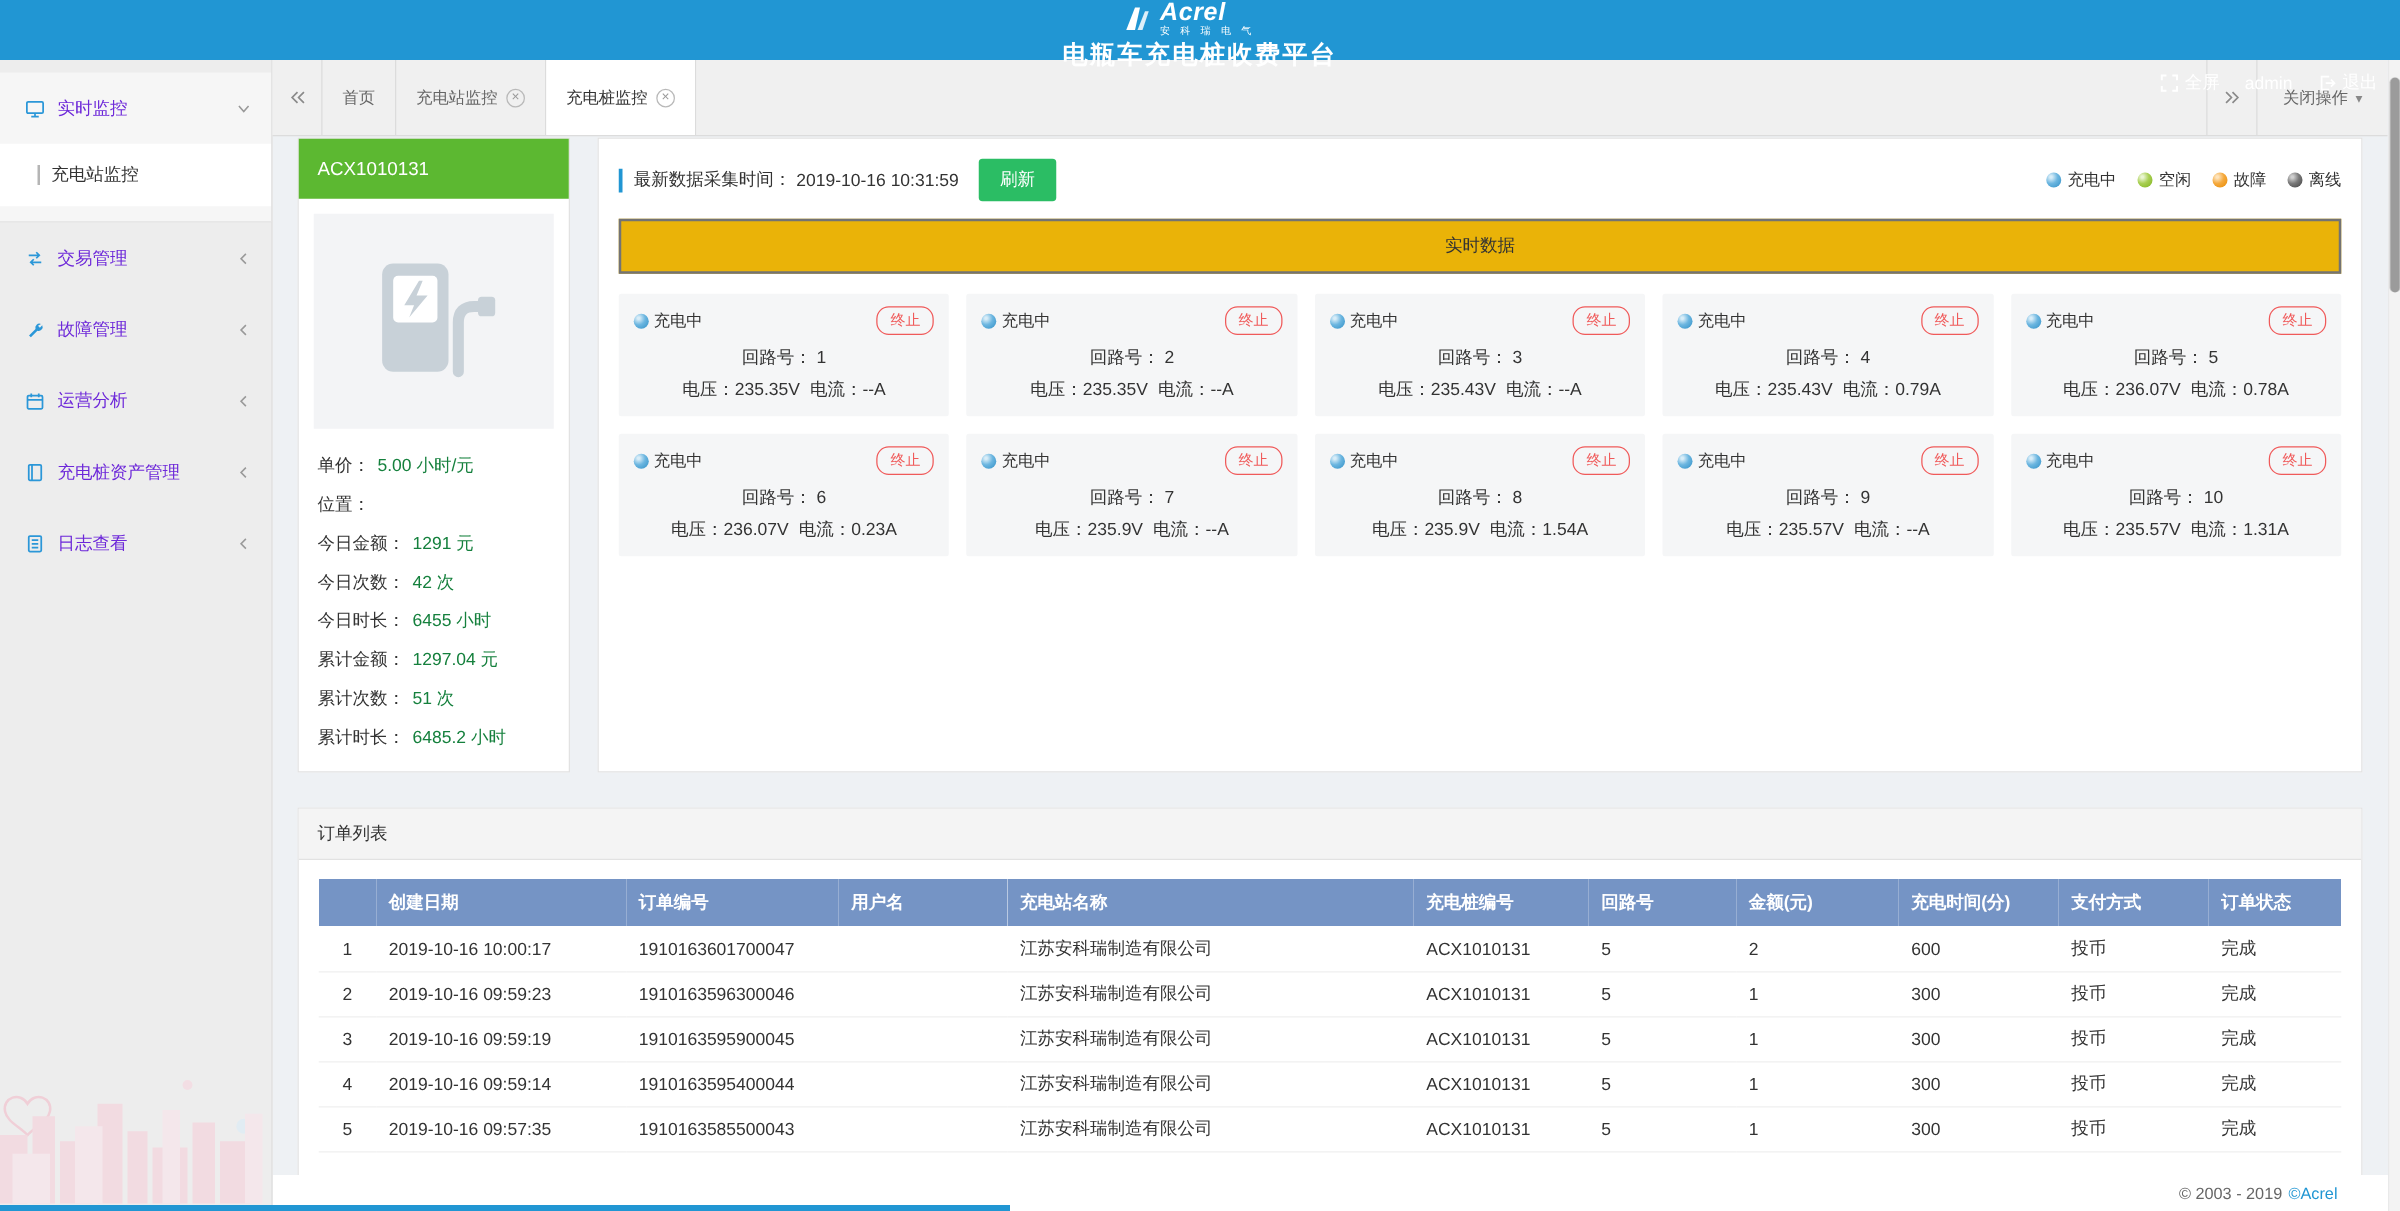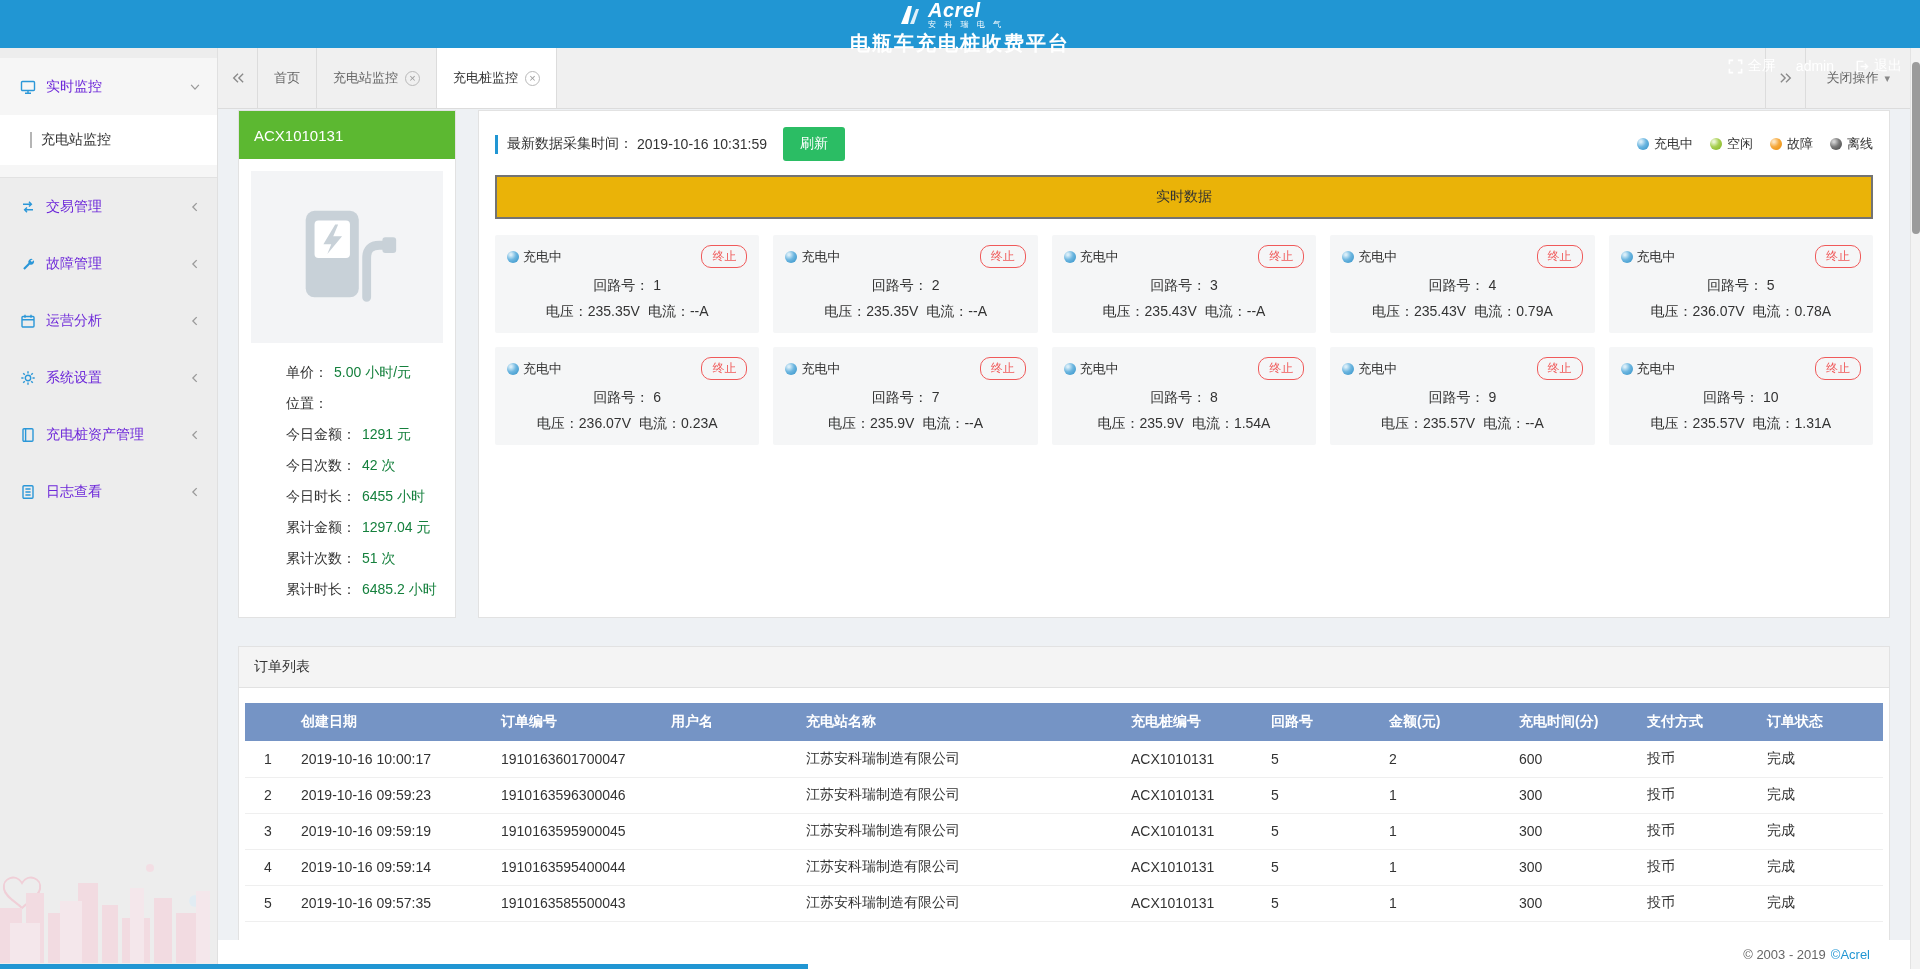--- a/index.html
+++ b/index.html
@@ -41,21 +41,21 @@
 
   
   .main { position:absolute; top:92px; left:218px; right:10px; bottom:0; padding:18px 20px; overflow:hidden; }
   .content-top { display:flex; gap:22px; align-items:stretch; }
 
   .device-panel { width:218px; flex:none; background:#fff; border:1px solid #e2e2e2; min-height:505px; }
   .device-header { height:48px; background:#5cb831; color:#fff; font-size:15px; display:flex; align-items:center; padding:0 15px; }
   .device-icon-box { margin:12px; height:172px; background:#f3f4f6; display:flex; align-items:center; justify-content:center; }
   .device-stats { padding:2px 15px 12px; }
   .stat-row { display:flex; gap:6px; line-height:31px; font-size:14px; }
-  .stat-label { color:#333;margin-left:32px; }
+  .stat-label { color:#333; }
   .stat-value { color:#15803d; }
 
   .monitor-panel { flex:1; background:#fff; border:1px solid #e2e2e2; min-height:505px; padding:14px 16px; }
   .monitor-top { display:flex; align-items:center; height:38px; }
   .accent { width:3px; height:19px; background:#2196d3; margin-right:9px; flex:none; }
   .collect-label, .collect-value { font-size:14px; color:#333; }
   .collect-value { margin-left:4px; }
   .refresh-btn { margin-left:16px; background:#2bbd64; color:#fff; border:none; border-radius:3px; padding:8px 17px; font-size:14px; cursor:pointer; }
   .legend { margin-left:auto; display:flex; align-items:center; }
   .legend-item { display:flex; align-items:center; gap:5px; margin-left:17px; font-size:13px; color:#333; }
@@ -69,21 +69,21 @@
   .cards { display:grid; grid-template-columns:repeat(5,1fr); gap:14px; margin-top:16px; }
   .card { background:#f5f6f7; height:98px; padding:10px 12px 12px; display:flex; flex-direction:column; justify-content:space-between; border-radius:2px; }
   .card-top { display:flex; align-items:center; gap:4px; }
   .card-status { font-size:13px; color:#333; }
   .terminate { margin-left:auto; background:transparent; border:1px solid #f05a5a; color:#f05a5a; border-radius:10px; font-size:12px; padding:2px 10px; cursor:pointer; }
   .card-line { text-align:center; font-size:14px; color:#333; }
   .meas-gap { display:inline-block; width:8px; }
 
   .orders-panel { margin-top:28px; background:#fff; border:1px solid #e2e2e2; }
   .orders-header { background:#f4f4f4; border-bottom:1px solid #e2e2e2; padding:11px 15px; font-size:14px; color:#333; }
-  .orders-body { padding:15px 6px 30px; }
+  .orders-body { padding:15px 16px 30px; }
   table { width:100%; border-collapse:collapse; table-layout:fixed; }
   thead th { background:#7594c5; color:#fff; font-size:14px; font-weight:bold; height:38px; text-align:left; padding:0 10px; overflow:hidden; white-space:nowrap; }
   tbody td { font-size:14px; color:#333; height:36px; padding:0 10px; border-bottom:1px solid #efefef; overflow:hidden; white-space:nowrap; }
   td.idx, th.idx { text-align:center; padding:0 4px; }
 
   
   .footer { position:fixed; left:218px; right:10px; bottom:0; height:29px; background:#fff; display:flex; align-items:center; justify-content:flex-end; padding-right:40px; font-size:13px; color:#666; z-index:60; }
   .footer .brand { color:#2196d3; margin-left:5px; }
   .vscroll-track { position:fixed; top:48px; right:0; bottom:0; width:10px; background:#f3f3f3; border-left:1px solid #e3e3e3; z-index:90; }
   .vscroll-thumb { position:absolute; top:14px; left:1px; width:8px; height:172px; background:#9b9b9b; border-radius:4px; }
@@ -166,30 +166,20 @@
       <svg class="sicon" width="16" height="16" viewBox="0 0 16 16">
         <rect x="2" y="3.5" width="12" height="10.5" rx="1" fill="none" stroke="#2b97d8" stroke-width="1.4"></rect>
         <path d="M2 6.8 h12 M5 1.8 v3 M11 1.8 v3" fill="none" stroke="#2b97d8" stroke-width="1.4"></path>
       </svg>
       <span class="slabel">运营分析</span>
       <svg class="chev" width="12" height="12" viewBox="0 0 14 14">
         <path d="M9 2.5 L4.5 7 L9 11.5" fill="none" stroke="#999" stroke-width="1.5"></path>
       </svg>
     </div>
 
-    <div class="side-item">
-      <svg class="sicon" width="16" height="16" viewBox="0 0 16 16">
-        <circle cx="8" cy="8" r="2.7" fill="none" stroke="#2b97d8" stroke-width="1.4"></circle>
-        <path d="M8 1.3 v2.2 M8 12.5 v2.2 M1.3 8 h2.2 M12.5 8 h2.2 M3.2 3.2 l1.6 1.6 M11.2 11.2 l1.6 1.6 M12.8 3.2 l-1.6 1.6 M4.8 11.2 l-1.6 1.6" fill="none" stroke="#2b97d8" stroke-width="1.4"></path>
-      </svg>
-      <span class="slabel">系统设置</span>
-      <svg class="chev" width="12" height="12" viewBox="0 0 14 14">
-        <path d="M9 2.5 L4.5 7 L9 11.5" fill="none" stroke="#999" stroke-width="1.5"></path>
-      </svg>
-    </div>
 
     <div class="side-item">
       <svg class="sicon" width="16" height="16" viewBox="0 0 16 16">
         <rect x="3" y="1.8" width="10" height="12.4" rx="1" fill="none" stroke="#2b97d8" stroke-width="1.4"></rect>
         <path d="M5.6 1.8 v12.4" fill="none" stroke="#2b97d8" stroke-width="1.4"></path>
       </svg>
       <span class="slabel">充电桩资产管理</span>
       <svg class="chev" width="12" height="12" viewBox="0 0 14 14">
         <path d="M9 2.5 L4.5 7 L9 11.5" fill="none" stroke="#999" stroke-width="1.5"></path>
       </svg>

